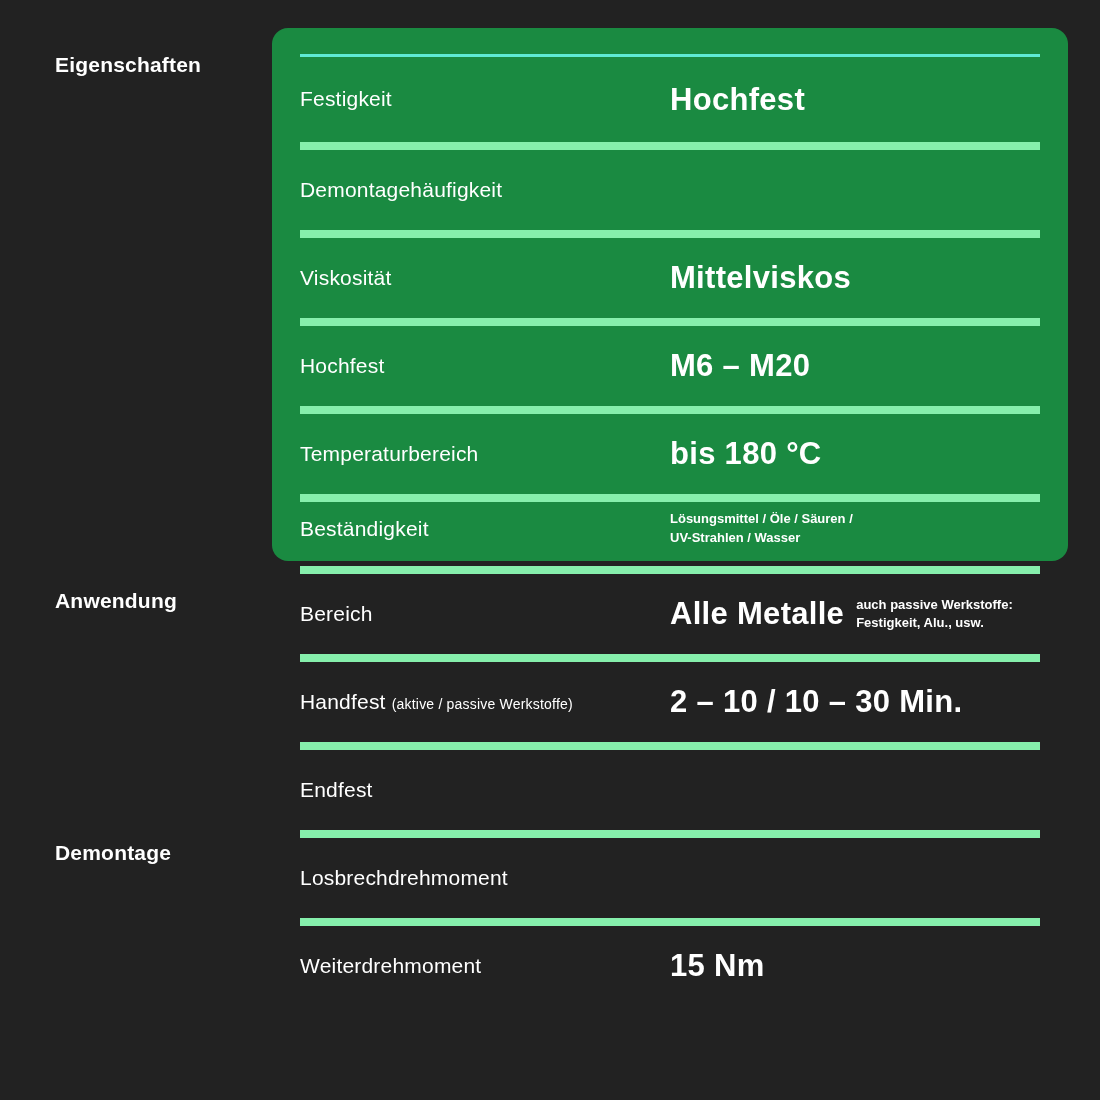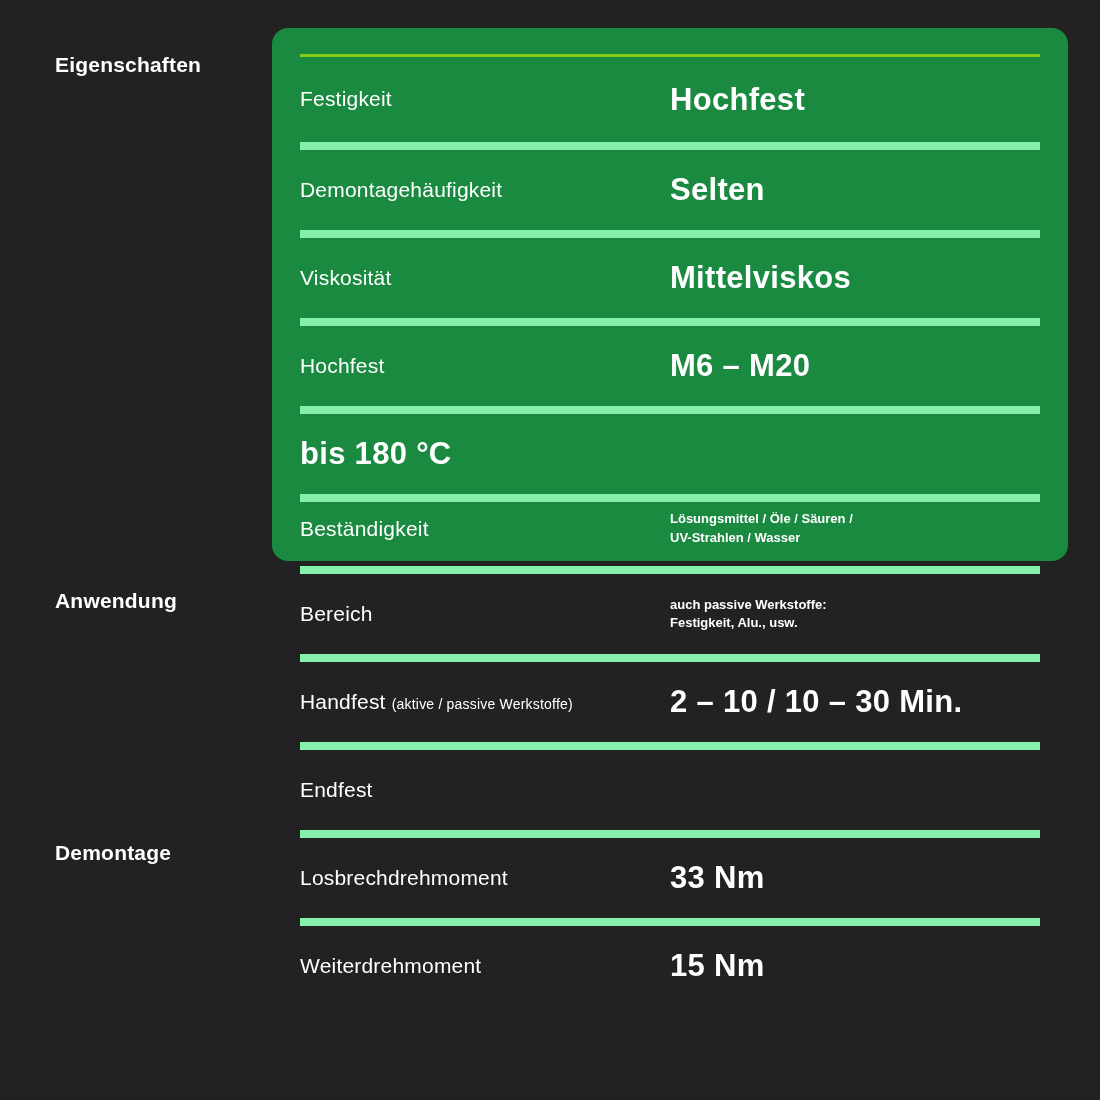--- a/index.html
+++ b/index.html
@@ -60,21 +60,21 @@
 
   
   .row {
     position: relative;
     display: flex;
     align-items: center;
     border-top: 8px solid #86efac;
     box-sizing: border-box;
   }
   .card .row { height: 88px; }
-  .card .row:first-child { border-top: 3px solid #84cc16; }
+  .card .row:first-child { border-top: 3px solid #5eead4; }
   .lower .row { height: 88px; }
 
   .row .key {
     width: 370px;
     flex: 0 0 370px;
     font-size: 21px;
     font-weight: 400;
     color: #ffffff;
     letter-spacing: 0.2px;
     line-height: 1.15;
@@ -136,40 +136,38 @@
 
       <div class="row">
         <div class="key">Festigkeit</div>
         <div class="val">
           <span class="main">Hochfest</span>
         </div>
       </div>
 
       <div class="row">
         <div class="key">Demontagehäufigkeit</div>
-        <div class="val">
-          <span class="main">Selten</span>
-        </div>
       </div>
 
       <div class="row">
         <div class="key">Viskosität</div>
         <div class="val">
           <span class="main">Mittelviskos</span>
         </div>
       </div>
 
       <div class="row">
         <div class="key">Hochfest</div>
         <div class="val">
           <span class="main">M6 – M20</span>
         </div>
       </div>
 
       <div class="row">
+        <div class="key">Temperaturbereich</div>
         <div class="val">
           <span class="main">bis 180 °C</span>
         </div>
       </div>
 
       <div class="row row-compact">
         <div class="key">Beständigkeit</div>
         <div class="val">
           <span class="note small-stack">Lösungsmittel / Öle / Säuren /
 UV-Strahlen / Wasser</span>
@@ -178,20 +176,21 @@
 
     </div>
   </div>
 
   <div class="lower">
     <div class="rows-inner">
 
       <div class="row">
         <div class="key">Bereich</div>
         <div class="val">
+          <span class="main">Alle Metalle</span>
           <span class="note">auch passive Werkstoffe:
 Festigkeit, Alu., usw.</span>
         </div>
       </div>
 
       <div class="row">
         <div class="key">
           <span>Handfest</span>
           <span class="sub-inline">(aktive / passive Werkstoffe)</span>
         </div>
@@ -199,23 +198,20 @@
           <span class="main">2 – 10 / 10 – 30 Min.</span>
         </div>
       </div>
 
       <div class="row">
         <div class="key">Endfest</div>
       </div>
 
       <div class="row">
         <div class="key">Losbrechdrehmoment</div>
-        <div class="val">
-          <span class="main">33 Nm</span>
-        </div>
       </div>
 
       <div class="row">
         <div class="key">Weiterdrehmoment</div>
         <div class="val">
           <span class="main">15 Nm</span>
         </div>
       </div>
 
     </div>

